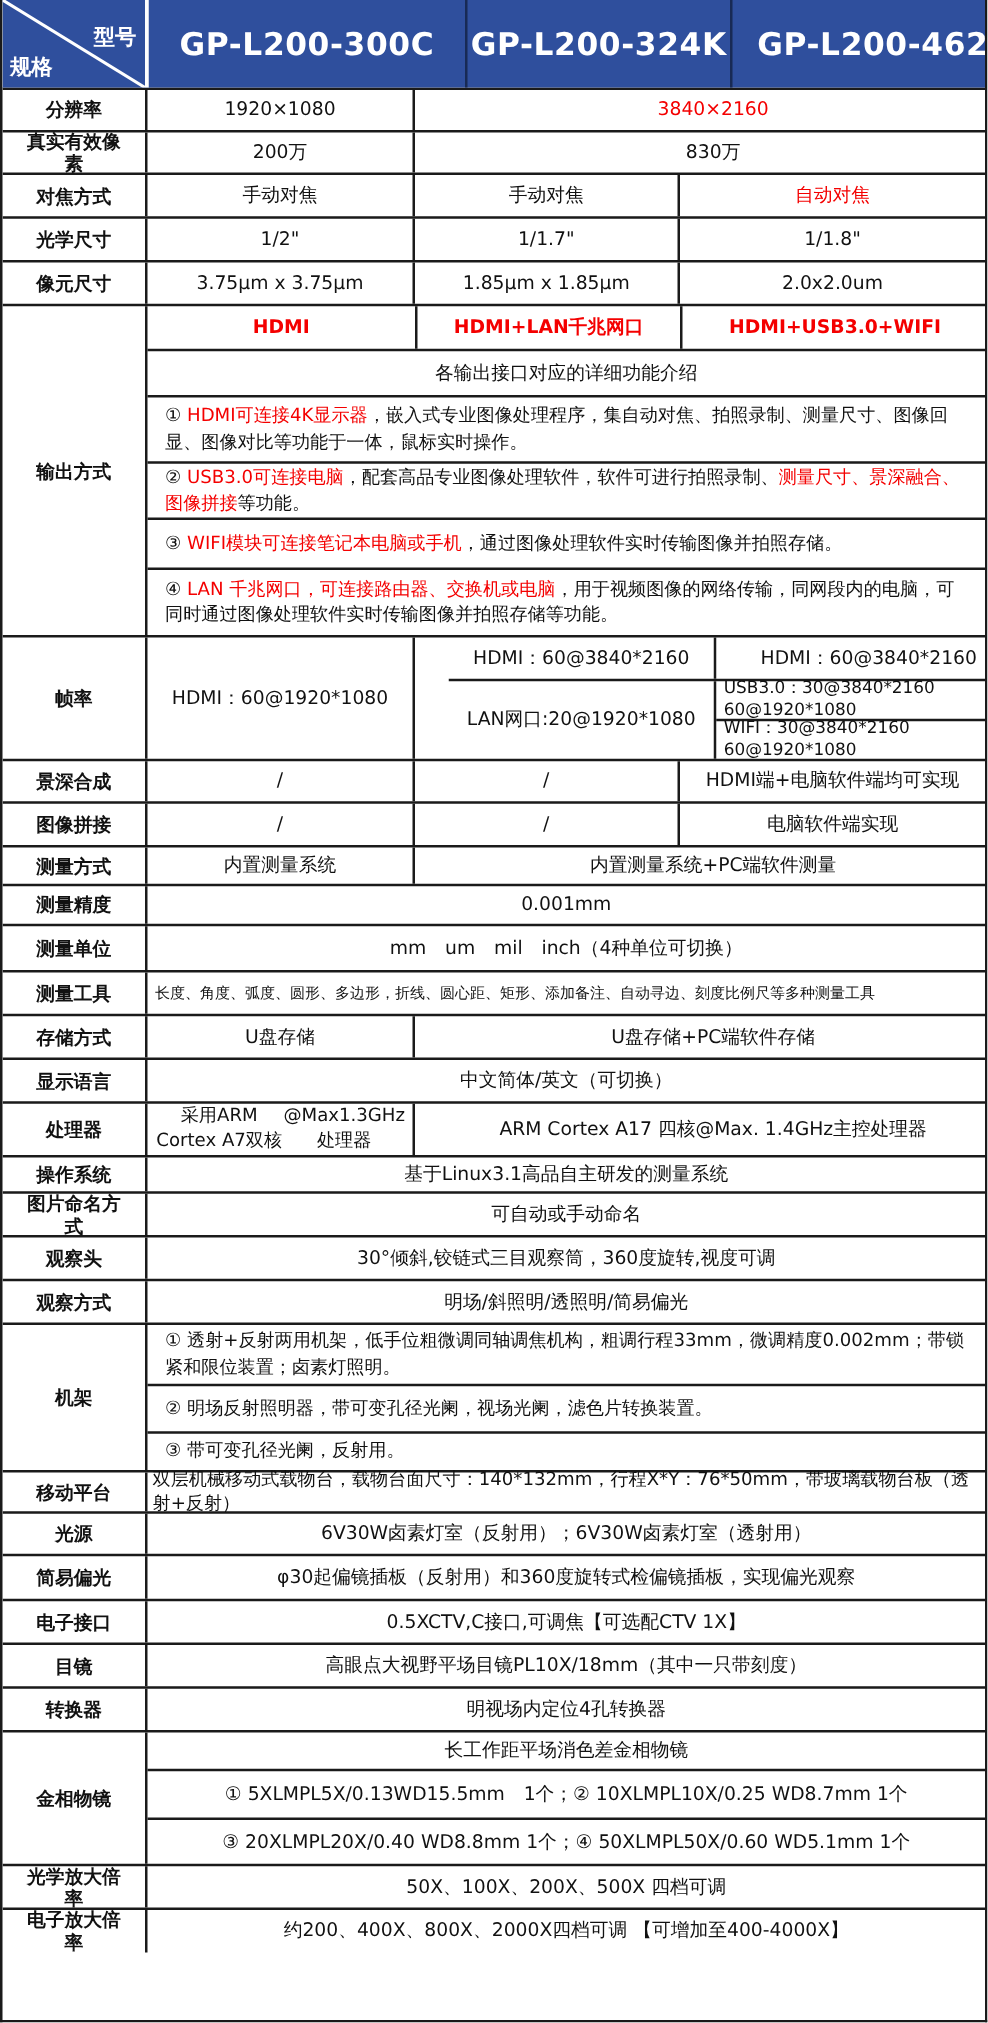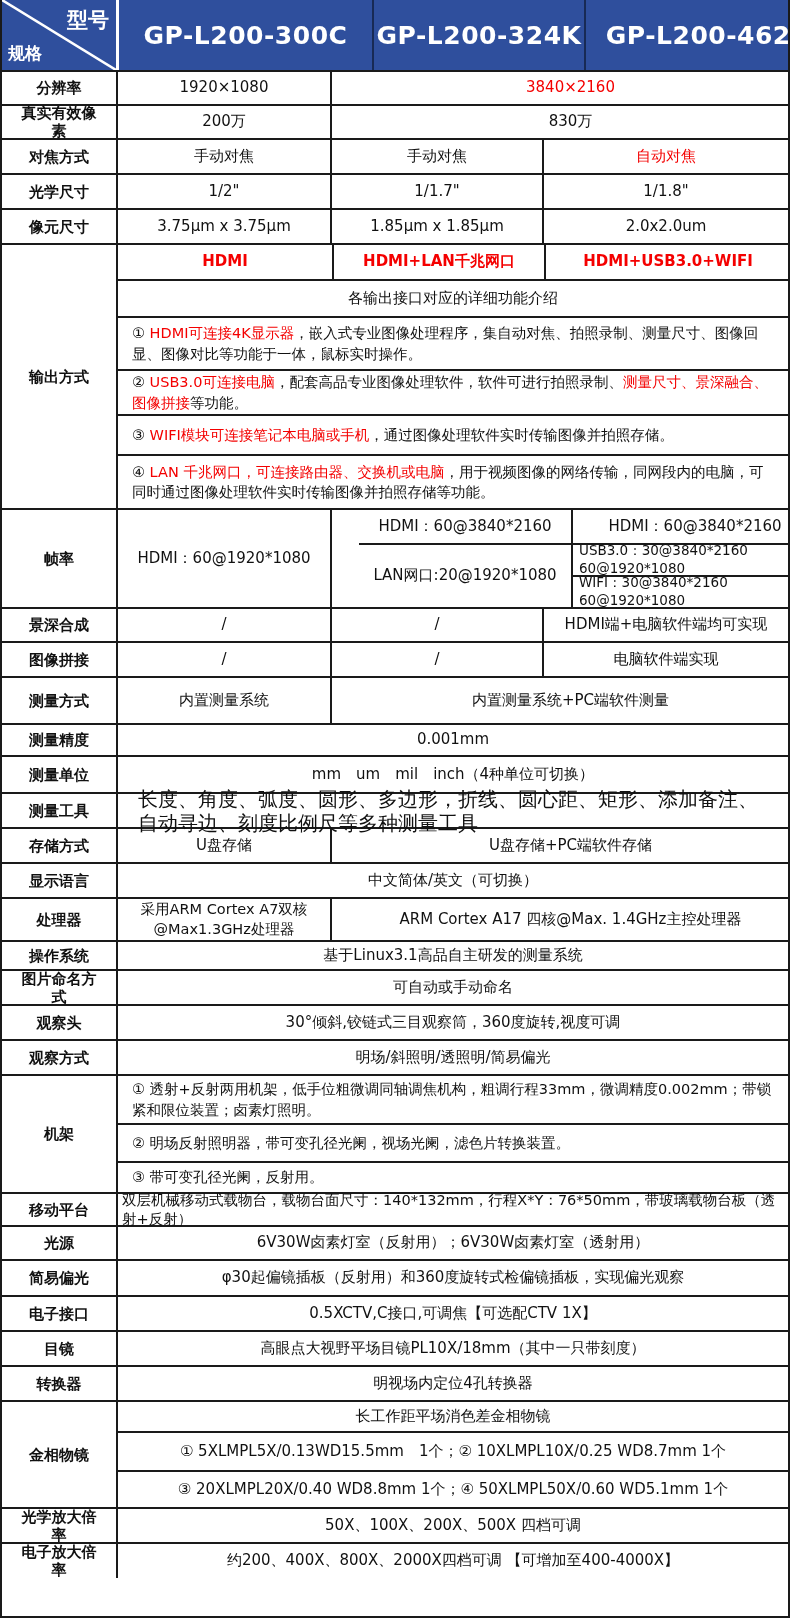--- a/index.html
+++ b/index.html
@@ -3,21 +3,21 @@
 <meta charset="utf-8">
 <style>
   * { box-sizing: border-box; margin: 0; padding: 0; }
   body { background:#fff; font-family:"DejaVu Sans", sans-serif; color:var(--text); }
   .table { width:790px; height:1618px; border:2px solid var(--border); border-top:none; background:#fff; overflow:hidden; }
 
   
   .header { display:flex; height:70px; background:#fff; }
   .corner { width:114px; position:relative; background:var(--header-bg); color:#fff; flex:none; }
   .corner svg { position:absolute; left:0; top:0; width:100%; height:100%; }
-  .corner .tl-top { position:absolute; top:6px; right:7px; font-size:21px; font-weight:bold; }
+  .corner .tl-top { position:absolute; top:18px; right:7px; font-size:17px; font-weight:bold; }
   .corner .tl-bot { position:absolute; bottom:5px; left:6px; font-size:17px; font-weight:bold; }
   .model { background:var(--header-bg); color:#fff; display:flex; align-items:center; justify-content:center;
            font-size:25px; font-weight:bold; letter-spacing:0.5px; flex:none; }
   .model.m1 { width:256px; border-left:3px solid #fff; }
   .model.m2 { width:212px; border-left:2px solid #182a55; }
   .model.m3 { width:248px; border-left:2px solid #182a55; }
 
   
   .r { display:flex; border-top:2px solid var(--border); }
   .lbl { width:114px; flex:none; display:flex; align-items:center; justify-content:center;
@@ -26,21 +26,21 @@
           font-size:15px; text-align:center; padding:0 6px; line-height:1.3; }
   .w1 { width:214px; flex:none; } .w2 { width:212px; flex:none; } .w3 { width:246px; flex:none; }
   .w23 { width:458px; flex:none;padding-left:27px; } .wall { width:672px; flex:none; }
   .left { justify-content:flex-start; text-align:left; }
   .red { color:var(--red); }
   .para { font-size:14.5px; line-height:1.4; display:block; align-self:center; width:100%; padding:2px 8px; text-align:left; }
   .stack { display:flex; flex-direction:column; border-left:2px solid var(--border); }
   .sub { display:flex; border-top:2px solid var(--border); }
   .sub:first-child { border-top:none; }
   .sub .cell:first-child { border-left:none; }
-  .two-line { display:flex; flex-direction:column; align-items:center; justify-content:center; font-size:14.5px; line-height:1.35; }
+  .two-line { display:flex; flex-direction:row; align-items:center; justify-content:center; font-size:14.5px; line-height:1.35; }
 </style>
 </head>
 <body>
 
 <div class="table">
 
   <div class="header">
     <div class="corner">
       <svg viewBox="0 0 114 70" preserveAspectRatio="none">
         <line x1="0" y1="0" x2="114" y2="70" stroke="#ffffff" stroke-width="2.5"></line>
@@ -149,39 +149,39 @@
     <div class="cell w3">HDMI端+电脑软件端均可实现</div>
   </div>
 
   <div class="r" style="height:35px">
     <div class="lbl">图像拼接</div>
     <div class="cell w1">/</div>
     <div class="cell w2">/</div>
     <div class="cell w3">电脑软件端实现</div>
   </div>
 
-  <div class="r" style="height:47px">
+  <div class="r" style="height:31px">
     <div class="lbl">测量方式</div>
     <div class="cell w1">内置测量系统</div>
     <div class="cell w23">内置测量系统+PC端软件测量</div>
   </div>
 
   <div class="r" style="height:32px">
     <div class="lbl">测量精度</div>
     <div class="cell wall">0.001mm</div>
   </div>
 
   <div class="r" style="height:37px">
     <div class="lbl">测量单位</div>
     <div class="cell wall">mm　um　mil　inch（4种单位可切换）</div>
   </div>
 
   <div class="r" style="height:35px">
     <div class="lbl">测量工具</div>
-    <div class="cell wall left" style="font-size:20px;line-height:1.2;padding:1px 20px">长度、角度、弧度、圆形、多边形，折线、圆心距、矩形、添加备注、自动寻边、刻度比例尺等多种测量工具</div>
+    <div class="cell wall left" style="font-size:12px;line-height:1.2;padding:1px 6px">长度、角度、弧度、圆形、多边形，折线、圆心距、矩形、添加备注、自动寻边、刻度比例尺等多种测量工具</div>
   </div>
 
   <div class="r" style="height:35px">
     <div class="lbl">存储方式</div>
     <div class="cell w1">U盘存储</div>
     <div class="cell w23">U盘存储+PC端软件存储</div>
   </div>
 
   <div class="r" style="height:35px">
     <div class="lbl">显示语言</div>

